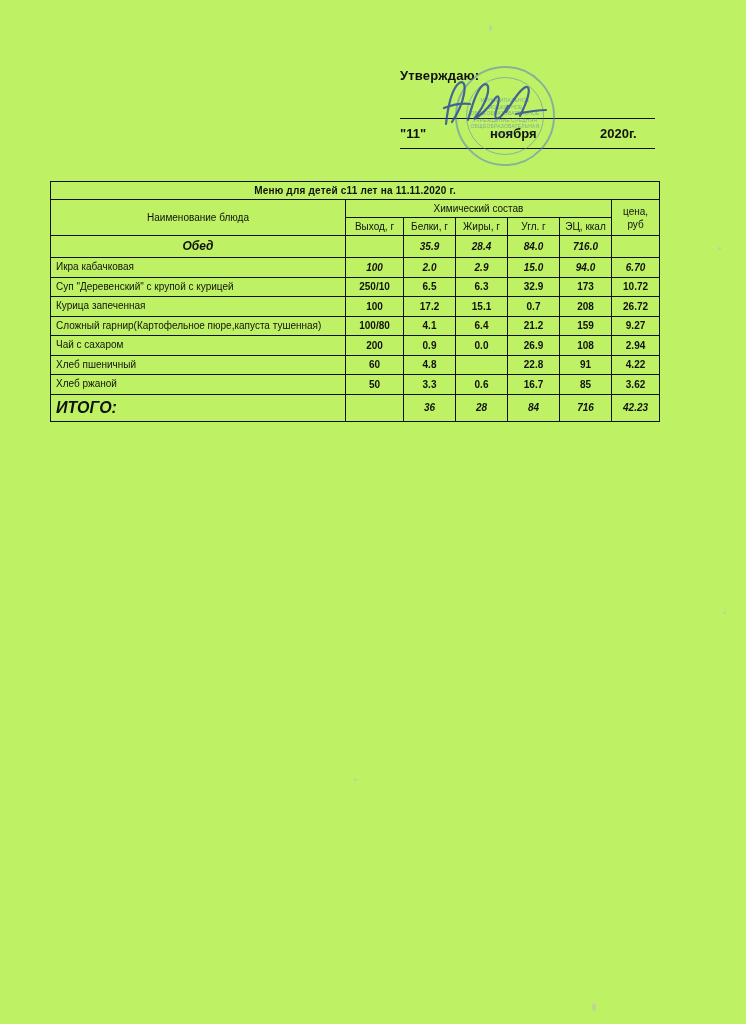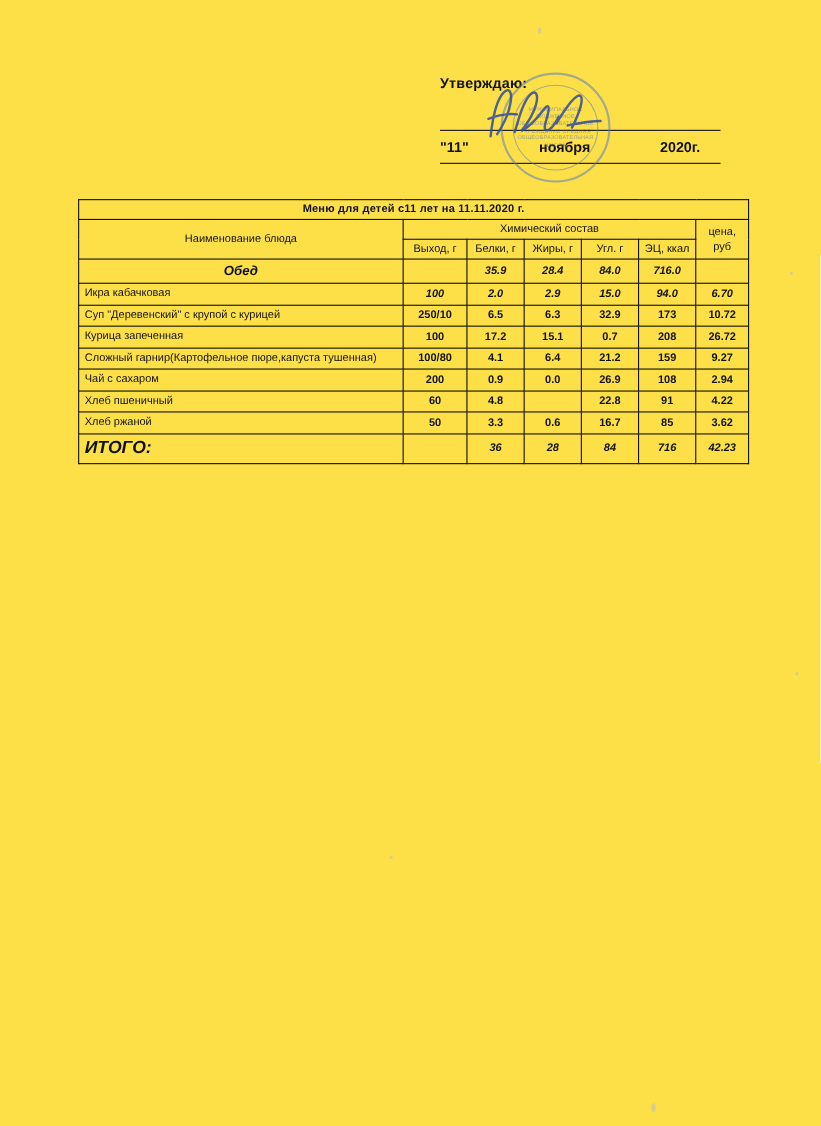--- a/index.html
+++ b/index.html
@@ -12,21 +12,21 @@
     height: 1024px;
     position: relative;
     font-family: "Liberation Sans", sans-serif;
     color: #111;
     overflow: hidden;
   }
 
   .page {
     position: absolute;
     inset: 0;
-    background: #fde047;
+    background: #bef264;
   }
 
   
   .approval {
     position: absolute;
     left: 400px;
     top: 68px;
     width: 300px;
   }
   .approval-title {
@@ -92,21 +92,21 @@
     left: 438px;
     top: 72px;
     width: 120px;
     height: 70px;
     pointer-events: none;
   }
 
   
   .menu-wrap {
     position: absolute;
-    left: 71px;
+    left: 50px;
     top: 181px;
     width: 601px;
   }
   table.menu {
     width: 100%;
     border-collapse: collapse;
     table-layout: fixed;
   }
   table.menu td, table.menu th {
     border: 1px solid #111;

